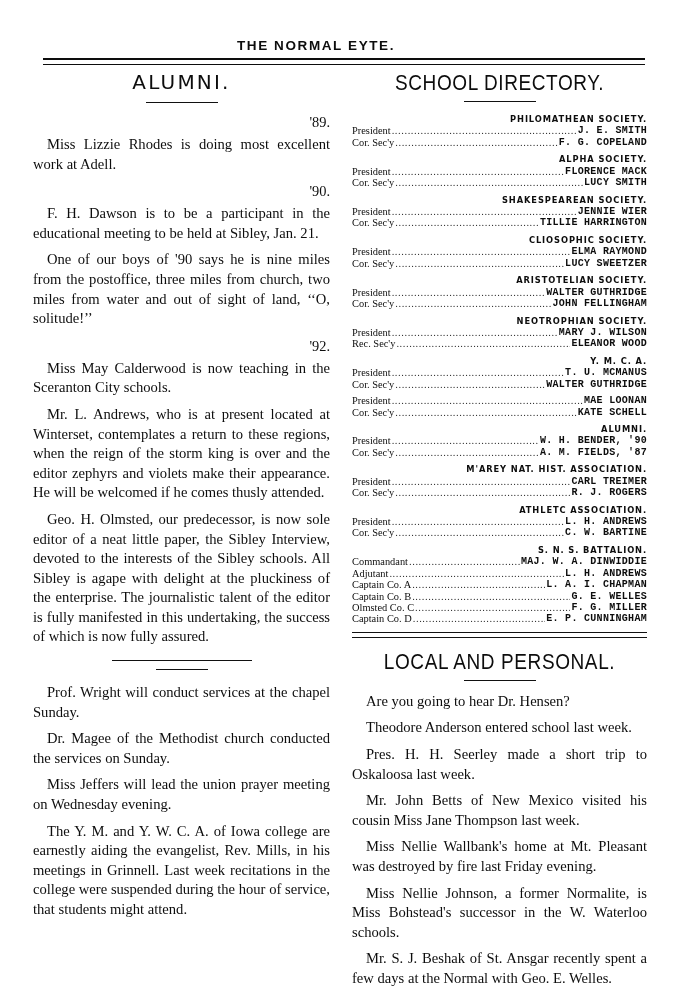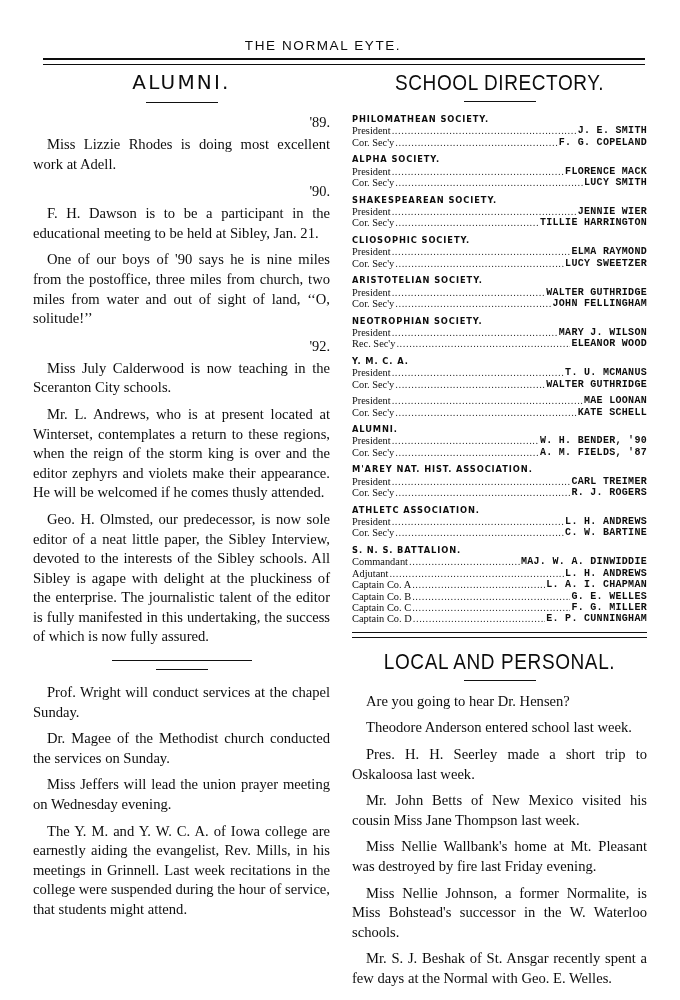--- a/index.html
+++ b/index.html
@@ -24,23 +24,22 @@
 
   
   .masthead {
     position: absolute;
     left: 0;
     top: 38px;
     width: 632px;
     text-align: center;
     font-size: 13.5px;
     letter-spacing: 1.6px;
-    font-weight: normal;
+    font-weight: bold;
     font-family: "Liberation Sans", "DejaVu Sans", sans-serif;
-    padding-left: 7px;
   }
   .masthead-rule {
     position: absolute;
     left: 43px;
     top: 58px;
     width: 602px;
     height: 4px;
     border-top: 2px solid #0d0d0d;
     border-bottom: 1px solid #0d0d0d;
   }
@@ -101,21 +100,21 @@
     font-size: 14.4px;
     margin: 9px 0 4px 0;
     line-height: 17px;
   }
   .year.first { margin-top: 0; }
 
   
   .dir-group { margin-top: 5px; }
   .dir-group:first-of-type { margin-top: 0; }
   .dir-title {
-    text-align: left;
+    text-align: right;
     font-family: "DejaVu Sans", "Liberation Sans", sans-serif;
     font-size: 8.3px;
     font-weight: bold;
     letter-spacing: 0.9px;
     line-height: 12px;
     margin: 1px 0 0.5px 0;
     text-transform: uppercase;
   }
   .dir-row {
     display: flex;
@@ -171,21 +170,21 @@
     <div>
       <div class="sec-head alumni">ALUMNI.</div>
       <div class="head-rule"></div>
       <div id="alumni-entries">
           <div class="year first">'89.</div>
           <p class="body">Miss Lizzie Rhodes is doing most excellent work at Adell.</p>
           <div class="year">'90.</div>
           <p class="body">F. H. Dawson is to be a participant in the educational meeting to be held at Sibley, Jan. 21.</p>
           <p class="body">One of our boys of '90 says he is nine miles from the postoffice, three miles from church, two miles from water and out of sight of land, ‘‘O, solitude!’’</p>
           <div class="year">'92.</div>
-          <p class="body">Miss July Calderwood is now teaching in the Sceranton City schools.</p>
+          <p class="body">Miss May Calderwood is now teaching in the Sceranton City schools.</p>
           <p class="body">Mr. L. Andrews, who is at present located at Winterset, contemplates a return to these regions, when the reign of the storm king is over and the editor zephyrs and violets make their appearance.  He will be welcomed if he comes thusly attended.</p>
           <p class="body">Geo. H. Olmsted, our predecessor, is now sole editor of a neat little paper, the Sibley Interview, devoted to the interests of the Sibley schools.  All Sibley is agape with delight at the pluckiness of the enterprise. The journalistic talent of the editor is fully manifested in this undertaking, the success of which is now fully assured.</p>
         </div>
     </div>
 
     <div>
       <div class="head-rule wide"></div>
       <div class="head-rule thin"></div>
       <div id="ymca-paras">
           <p class="body">Prof. Wright will conduct services at the chapel Sunday.</p>
@@ -361,21 +360,21 @@
               <span class="dir-role">Captain Co. A</span>
               <span class="dir-dots">..........................................................................................</span>
               <span class="dir-name">L. A. I. Chapman</span>
             </div>
             <div class="dir-row">
               <span class="dir-role">Captain Co. B</span>
               <span class="dir-dots">..........................................................................................</span>
               <span class="dir-name">G. E. Welles</span>
             </div>
             <div class="dir-row">
-              <span class="dir-role">Captain Co. C</span>
+              <span class="dir-role">Olmsted Co. C</span>
               <span class="dir-dots">..........................................................................................</span>
               <span class="dir-name">F. G. Miller</span>
             </div>
             <div class="dir-row">
               <span class="dir-role">Captain Co. D</span>
               <span class="dir-dots">..........................................................................................</span>
               <span class="dir-name">E. P. Cunningham</span>
             </div>
           </div>
         </div>

